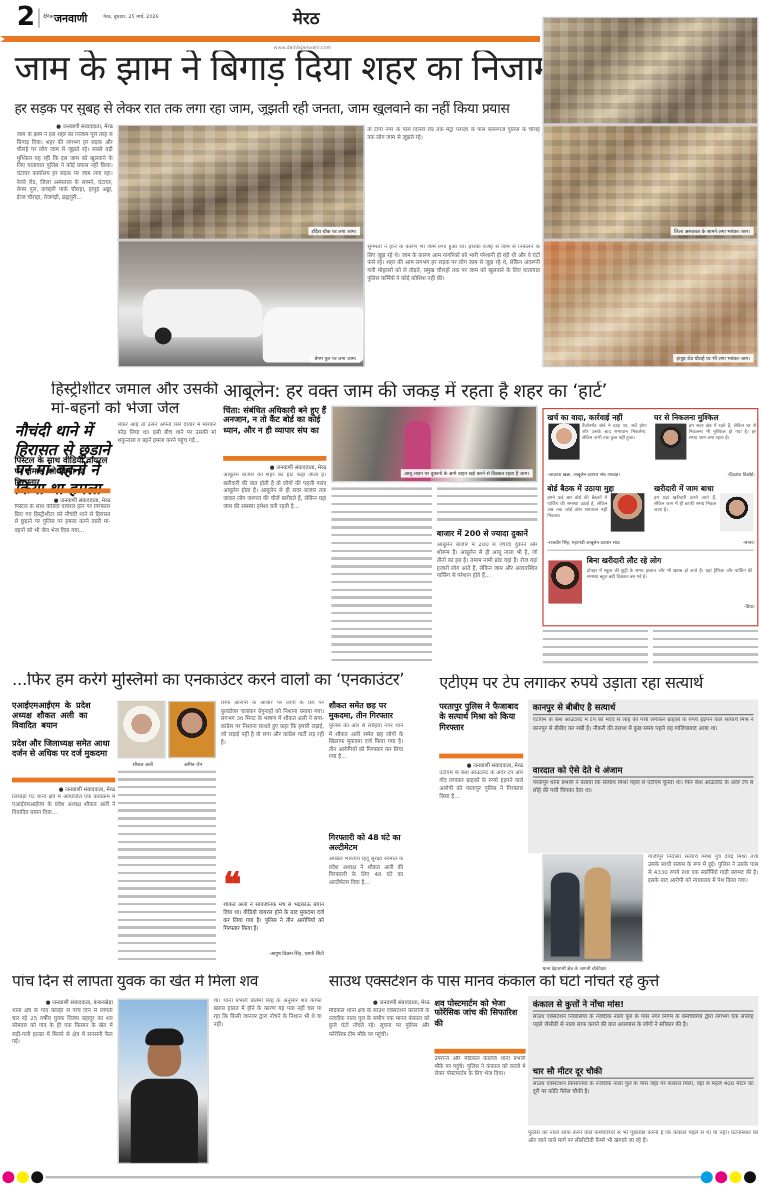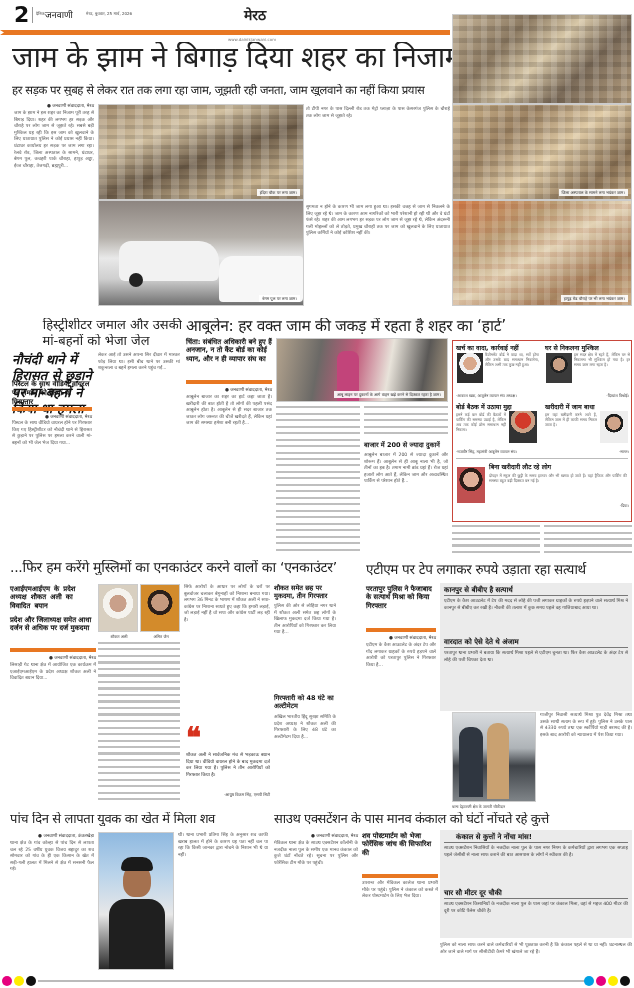--- a/index.html
+++ b/index.html
@@ -18,21 +18,21 @@
 .quote-mark{color:#d6321e;font-size:28px;font-weight:bold;line-height:1;font-family:"DejaVu Serif",serif}
 .dot{position:absolute;width:10px;height:10px;border-radius:50%}
 </style>
 </head>
 <body>
 
 <div class="abs" style="left:0;top:0;width:450px;height:28px;">
   <span class="abs" style="left:14px;top:2px;font-size:22px;font-weight:bold;color:#111;">2</span>
   <span class="abs" style="left:32px;top:7px;width:1px;height:16px;background:#999;"></span>
   <span class="abs" style="left:36px;top:11px;font-size:4px;color:#333;">दैनिक</span>
-  <span class="abs" style="left:45px;top:8px;font-size:9px;font-weight:normal;color:#111;">जनवाणी</span>
+  <span class="abs" style="left:45px;top:8px;font-size:9px;font-weight:bold;color:#111;">जनवाणी</span>
   <span class="abs" style="left:86px;top:11px;font-size:4px;color:#444;">मेरठ, बुधवार, 25 मार्च, 2026</span>
   <span class="abs" style="left:244px;top:5px;font-size:14px;font-weight:bold;color:#222;">मेरठ</span>
 </div>
 <div class="abs" style="left:0;top:30px;width:450px;height:5px;background:#e87722;clip-path:polygon(0 0,100% 0,100% 100%,0 100%,4px 50%);"></div>
 <span class="abs" style="left:228px;top:37px;font-size:4px;color:#777;">www.dainikjanwani.com</span>
 
 <div class="abs hl" style="left:12px;top:42px;width:440px;font-size:29px;letter-spacing:-0.5px;">जाम के झाम ने बिगाड़ दिया शहर का निजाम</div>
 <div class="abs hl" style="left:12px;top:84px;width:440px;font-size:11.5px;letter-spacing:-0.4px;">हर सड़क पर सुबह से लेकर रात तक लगा रहा जाम, जूझती रही जनता, जाम खुलवाने का नहीं किया प्रयास</div>
 
 <div class="abs photo" style="left:452px;top:14px;width:180px;height:90px;background:linear-gradient(135deg,#c9b79a 0%,#8c7a62 30%,#d8c8a8 50%,#7a6a58 70%,#b7a080 100%);">
@@ -181,21 +181,21 @@
 </div>
 <div class="abs body-text" style="left:178px;top:832px;width:90px;height:138px;">थी। थाना प्रभारी प्रतिमा सिंह के अनुसार शव काफी खराब हालत में होने के कारण यह पता नहीं चल पा रहा कि किसी जानवर द्वारा नोचने के निशान भी थे या नहीं।</div>
 
 <div class="abs hl" style="left:274px;top:812px;width:360px;font-size:13px;letter-spacing:-0.4px;">साउथ एक्सटेंशन के पास मानव कंकाल को घंटों नोंचते रहे कुत्ते</div>
 <div class="abs byline" style="left:274px;top:832px;width:84px;">● जनवाणी संवाददाता, मेरठ</div>
 <div class="abs body-text" style="left:274px;top:840px;width:84px;height:130px;">मेडिकल थाना क्षेत्र के साउथ एक्सटेंशन कॉलोनी के नजदीक नाला पुल के समीप एक मानव कंकाल को कुत्ते घंटों नोंचते रहे। सूचना पर पुलिस और फोरेंसिक टीम मौके पर पहुंची।</div>
 <div class="abs sub" style="left:362px;top:832px;width:76px;font-size:6.8px;">शव पोस्टमार्टम को भेजा फोरेंसिक जांच की सिफारिश की</div>
 <div class="abs orange-bar" style="left:362px;top:874px;width:76px;"></div>
 <div class="abs body-text" style="left:362px;top:880px;width:76px;height:90px;">उपरान्त और मेडिकल कालेज थाना प्रभारी मौके पर पहुंचे। पुलिस ने कंकाल को कब्जे में लेकर पोस्टमार्टम के लिए भेज दिया।</div>
 <div class="abs grey-box" style="left:440px;top:830px;width:192px;height:108px;">
-  <div class="abs boxhead" style="left:16px;top:2px;font-size:7px;">कंकाल से कुत्तों ने नोंचा मांस!</div>
+  <div class="abs boxhead" style="left:4px;top:2px;font-size:7px;">कंकाल से कुत्तों ने नोंचा मांस!</div>
   <div class="abs" style="left:4px;top:12px;width:184px;height:1px;background:#777;"></div>
   <div class="abs body-text" style="left:4px;top:15px;width:184px;height:40px;color:#444;">साउथ एक्सटेंशन निवासियों के नजदीक नाला पुल के पास नगर निगम के कर्मचारियों द्वारा लगभग एक सप्ताह पहले जेसीबी से नाला साफ कराने की बात आसपास के लोगों ने स्वीकार की है।</div>
   <div class="abs boxhead" style="left:4px;top:58px;font-size:7px;">चार सौ मीटर दूर चौकी</div>
   <div class="abs" style="left:4px;top:68px;width:184px;height:1px;background:#777;"></div>
   <div class="abs body-text" style="left:4px;top:71px;width:184px;height:34px;color:#444;">साउथ एक्सटेंशन किसानियों के नजदीक नाला पुल के पास जहां पर कंकाल मिला, वहां से महज 400 मीटर की दूरी पर कोटि पैलेस चौकी है।</div>
 </div>
 <div class="abs body-text" style="left:440px;top:942px;width:192px;height:28px;">पुलिस को नाला साफ करने वाले कर्मचारियों से भी पूछताछ करनी है कि कंकाल पहले से था या नहीं। घटनास्थल की ओर जाने वाले मार्ग पर सीसीटीवी कैमरे भी खंगाले जा रहे हैं।</div>
 
 <div class="abs" style="left:0;top:974px;width:634px;height:14px;">
   <span class="dot" style="left:2px;top:2px;background:#e6007e;"></span>

